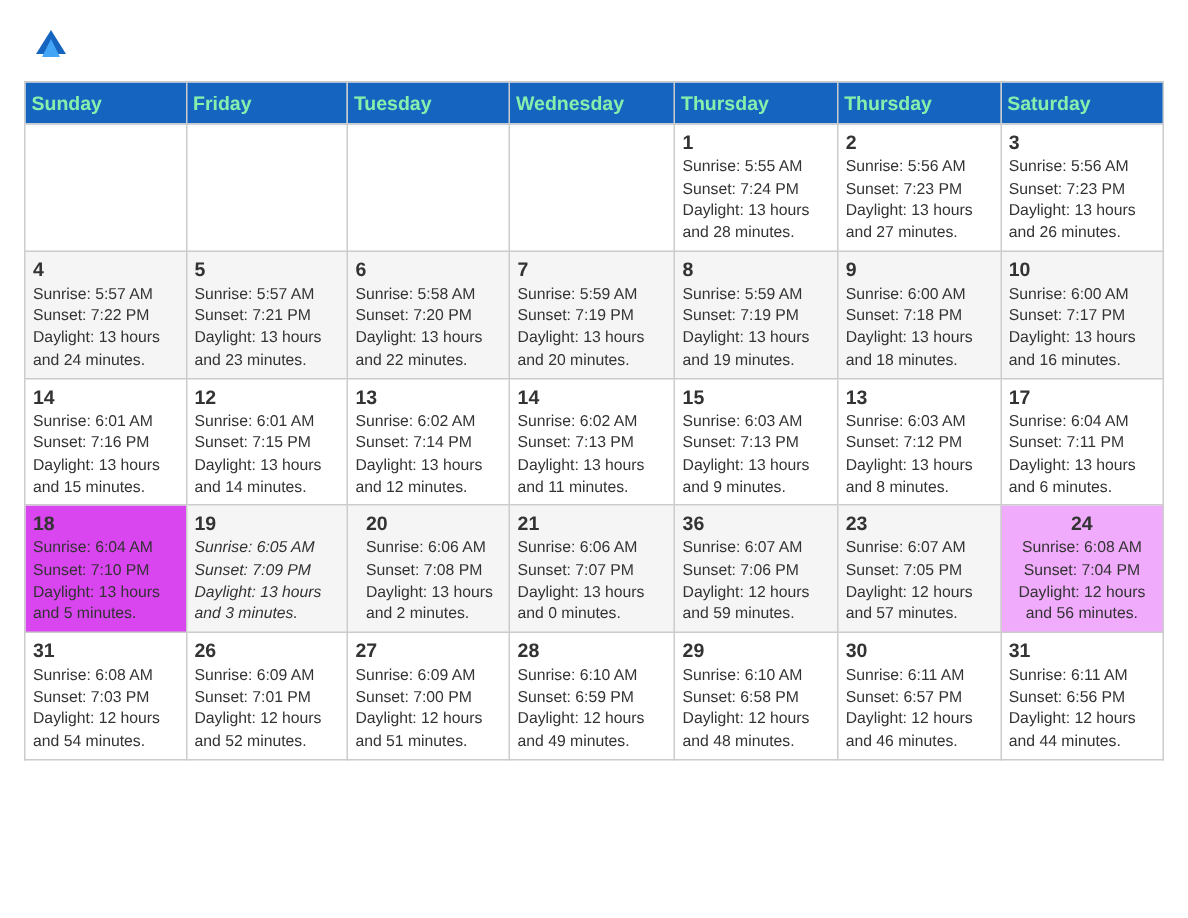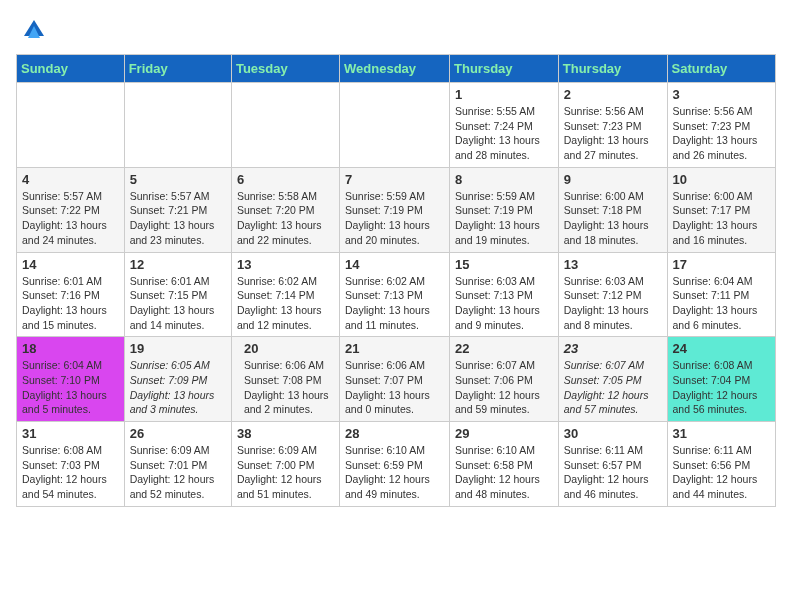--- a/index.html
+++ b/index.html
@@ -267,34 +267,34 @@
 and 2 minutes.</div>
         </td>
         <td style="background: rgb(245, 245, 245);">
           <span class="day-num">21</span>
           <div class="cell-content" style="white-space: pre-line;">Sunrise: 6:06 AM
 Sunset: 7:07 PM
 Daylight: 13 hours
 and 0 minutes.</div>
         </td>
         <td style="background: rgb(245, 245, 245);">
-          <span class="day-num">22</span>
+          <span class="day-num">36</span>
           <div class="cell-content" style="white-space: pre-line;">Sunrise: 6:07 AM
 Sunset: 7:06 PM
 Daylight: 12 hours
 and 59 minutes.</div>
         </td>
-        <td style="background: rgb(245, 245, 245); font-style: italic;">
+        <td style="background: rgb(245, 245, 245);">
           <span class="day-num">23</span>
           <div class="cell-content" style="white-space: pre-line;">Sunrise: 6:07 AM
 Sunset: 7:05 PM
 Daylight: 12 hours
 and 57 minutes.</div>
         </td>
-        <td style="background: #5eead4;">
+        <td style="background: #f0abfc; text-align: center;">
           <span class="day-num">24</span>
           <div class="cell-content" style="white-space: pre-line;">Sunrise: 6:08 AM
 Sunset: 7:04 PM
 Daylight: 12 hours
 and 56 minutes.</div>
         </td>
       </tr>
       <tr>
         <td>
           <span class="day-num">31</span>
@@ -304,21 +304,21 @@
 and 54 minutes.</div>
         </td>
         <td>
           <span class="day-num">26</span>
           <div class="cell-content" style="white-space: pre-line;">Sunrise: 6:09 AM
 Sunset: 7:01 PM
 Daylight: 12 hours
 and 52 minutes.</div>
         </td>
         <td>
-          <span class="day-num">38</span>
+          <span class="day-num">27</span>
           <div class="cell-content" style="white-space: pre-line;">Sunrise: 6:09 AM
 Sunset: 7:00 PM
 Daylight: 12 hours
 and 51 minutes.</div>
         </td>
         <td>
           <span class="day-num">28</span>
           <div class="cell-content" style="white-space: pre-line;">Sunrise: 6:10 AM
 Sunset: 6:59 PM
 Daylight: 12 hours

